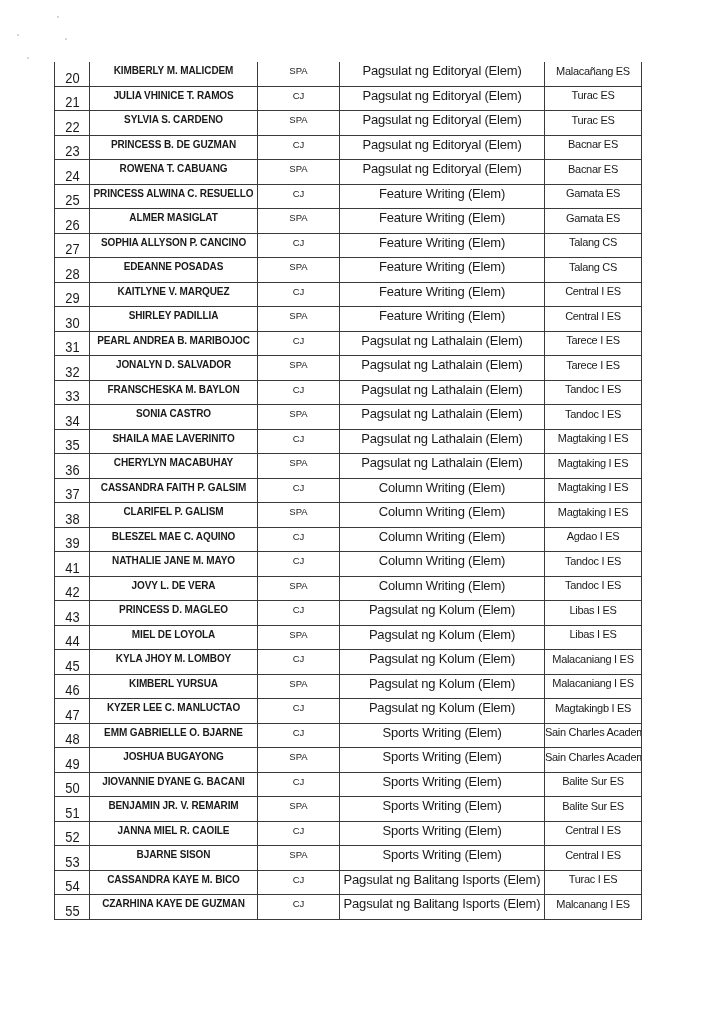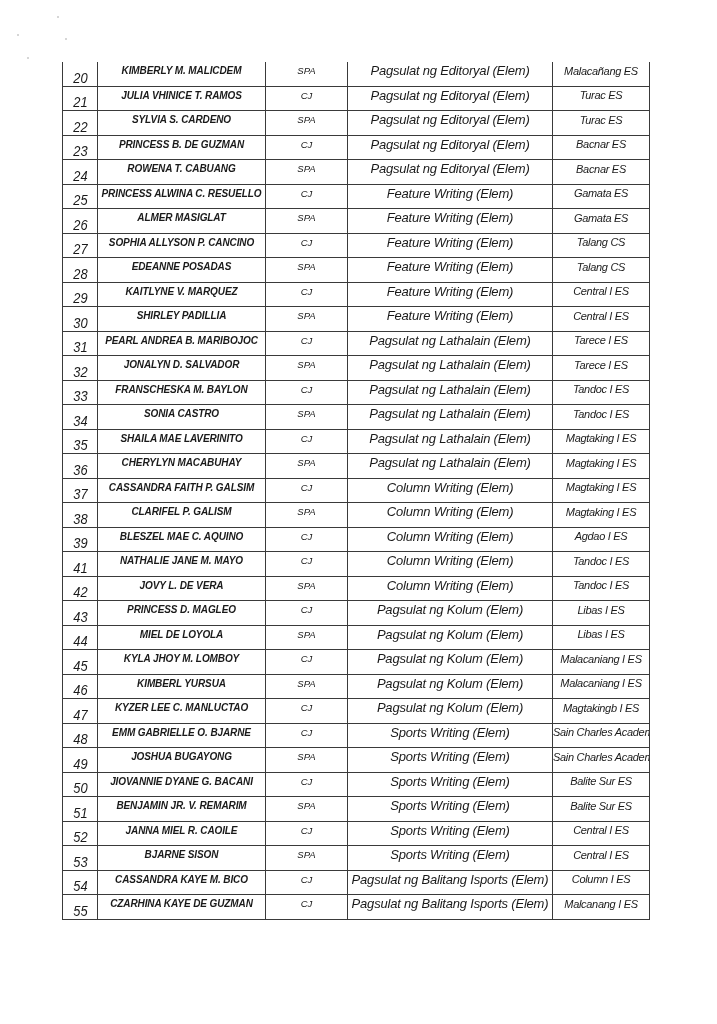--- a/index.html
+++ b/index.html
@@ -17,26 +17,25 @@
     }
     .speck {
       position: absolute;
       width: 2px;
       height: 2px;
       background: #c8c8c8;
       border-radius: 50%;
     }
     table.roster {
       position: absolute;
-      left: 62px;
+      left: 54px;
       top: 62px;
       border-collapse: collapse;
       table-layout: fixed;
       width: 587px;
-      font-style: italic;
     }
     table.roster td {
       border: 1px solid #3a3a3a;
       height: 23.5px;
       padding: 0;
       text-align: center;
       vertical-align: middle;
       white-space: nowrap;
       overflow: hidden;
     }
@@ -323,21 +322,21 @@
         <td class="name"><span>BJARNE SISON</span></td>
         <td class="cat"><span>SPA</span></td>
         <td class="event"><span>Sports Writing (Elem)</span></td>
         <td class="school"><span>Central I ES</span></td>
       </tr>
       <tr>
         <td class="num"><span>54</span></td>
         <td class="name"><span>CASSANDRA KAYE M. BICO</span></td>
         <td class="cat"><span>CJ</span></td>
         <td class="event"><span>Pagsulat ng Balitang Isports (Elem)</span></td>
-        <td class="school"><span>Column I ES</span></td>
+        <td class="school"><span>Turac I ES</span></td>
       </tr>
       <tr>
         <td class="num"><span>55</span></td>
         <td class="name"><span>CZARHINA KAYE DE GUZMAN</span></td>
         <td class="cat"><span>CJ</span></td>
         <td class="event"><span>Pagsulat ng Balitang Isports (Elem)</span></td>
         <td class="school"><span>Malcanang I ES</span></td>
       </tr>
     </tbody>
 </table>

